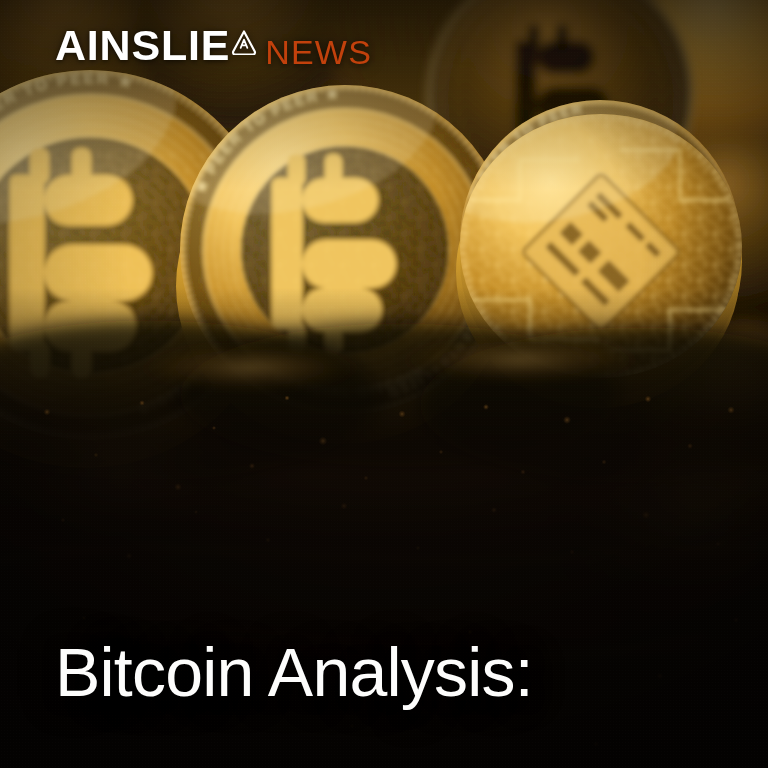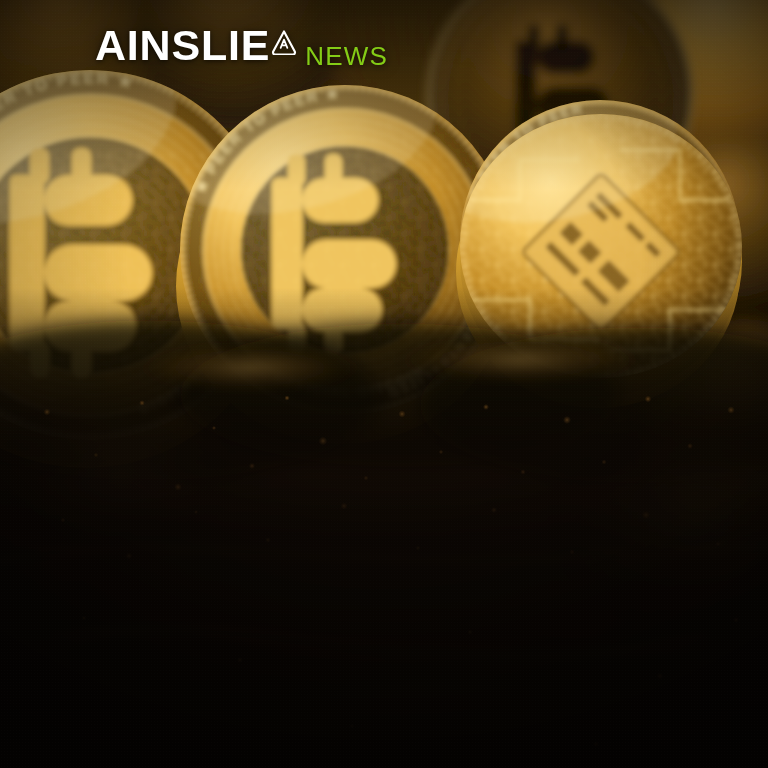--- a/index.html
+++ b/index.html
@@ -47,38 +47,37 @@
       radial-gradient(rgba(0,0,0,.10) .5px,transparent .6px);
     background-size:3px 3px,4px 4px;
     background-position:0 0,2px 1px;
   }
 
   
   .logo{
     position:absolute;left:55px;top:24px;
     display:flex;align-items:flex-end;gap:0;
     z-index:6;
-    margin-left:40px;
   }
   .logo-word{
     color:#ffffff;
     font-size:43px;
     line-height:1;
     font-weight:700;
     letter-spacing:.8px;
     text-shadow:0 1px 5px rgba(0,0,0,.65),0 0 18px rgba(0,0,0,.45);
     white-space:nowrap;
   }
   .logo-mark{
     width:26px;height:26px;margin-left:1px;margin-bottom:12px;flex:none;
     filter:drop-shadow(0 1px 4px rgba(0,0,0,.6));
   }
   .logo-news{
-    color:#84cc16;
-    font-size:26px;
+    color:#c2410c;
+    font-size:34px;
     line-height:1;
     font-weight:400;
     letter-spacing:1.2px;
     margin-left:8px;margin-bottom:-2px;
     text-shadow:0 1px 6px rgba(0,0,0,.6),0 0 16px rgba(0,0,0,.4);
     white-space:nowrap;
   }
 
   
   .headline{
@@ -473,15 +472,16 @@
 
     <svg class="logo-mark" viewBox="0 0 28 28" xmlns="http://www.w3.org/2000/svg" aria-hidden="true">
       <path d="M14 2.6 L25.6 24.2 a2.4 2.4 0 0 1 -2.1 3.4 H4.5 a2.4 2.4 0 0 1 -2.1 -3.4 Z" fill="none" stroke="#ffffff" stroke-width="2.3" stroke-linejoin="round"></path>
       <path d="M10.4 20.4 L14 11.4 L17.6 20.4 M11.9 17.6 H16.1" fill="none" stroke="#ffffff" stroke-width="1.9" stroke-linecap="round" stroke-linejoin="round"></path>
     </svg>
 
     <span class="logo-news">NEWS</span>
   </div>
 
   <h1 class="headline">
+    <span class="line">Bitcoin Analysis:</span>
   </h1>
 
 </div>
 
 </body></html>

